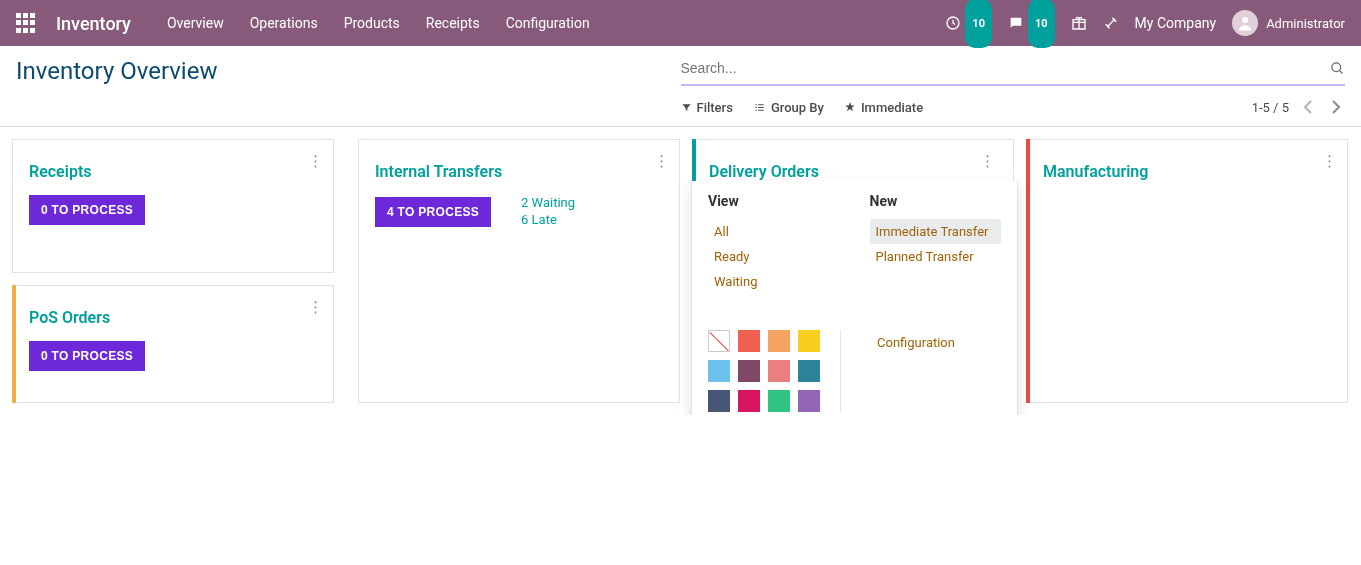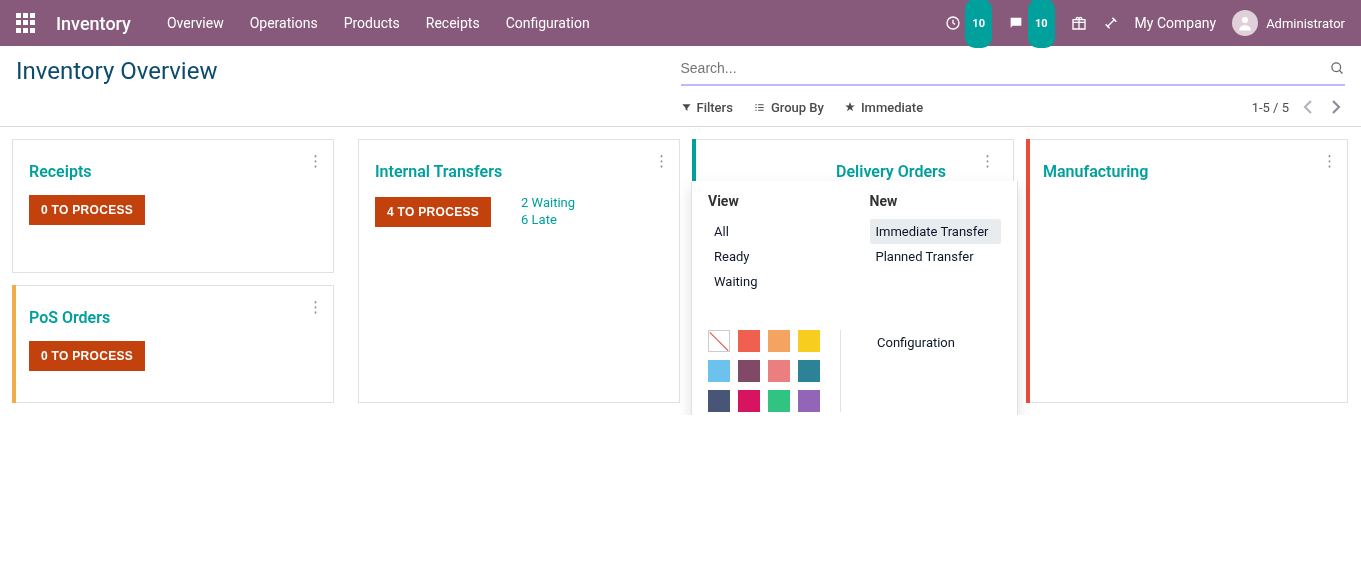--- a/index.html
+++ b/index.html
@@ -30,30 +30,30 @@
 .pager { margin-left: auto; display: flex; align-items: center; gap: 10px; }
 .pager-arrow { color: #aab; cursor: pointer; font-size: 16px; padding: 2px 4px; }
 .pager-arrow.active { color: #6c757d; }
 .divider { border-top: 1px solid #d8d8d8; }
 .kanban { padding: 12px; display: flex; flex-wrap: wrap; gap: 12px; align-content: flex-start; }
 .card { width: 322px; min-height: 134px; border: 1px solid #dee2e6; background: #fff; position: relative; padding: 22px 16px; }
 .card.small { min-height: 118px; }
 .card-strip { position: absolute; left: -1px; top: -1px; bottom: -1px; width: 4px; }
 .card-title { font-size: 16px; font-weight: 600; color: #00a09d; margin-bottom: 14px; cursor: pointer; }
 .card-menu { position: absolute; top: 12px; right: 10px; color: #888; cursor: pointer; font-size: 15px; }
-.btn-process { background: #c2410c; color: #fff; border: none; padding: 8px 12px; font-size: 12px; font-weight: 700; letter-spacing: 0.3px; cursor: pointer; }
+.btn-process { background: #6d28d9; color: #fff; border: none; padding: 8px 12px; font-size: 12px; font-weight: 700; letter-spacing: 0.3px; cursor: pointer; }
 .card-row { display: flex; align-items: center; gap: 30px; }
 .status-links { font-size: 13px; }
 .status-links a { display: block; color: #00a09d; text-decoration: none; margin-bottom: 2px; cursor: pointer; }
 .col1 { display: flex; flex-direction: column; gap: 12px; width: 334px; }
 .dropdown { position: absolute; top: 42px; left: -1px; width: 327px; background: #fff; border: 1px solid #dee2e6; border-top: none; box-shadow: 0 6px 14px rgba(0,0,0,.12); z-index: 10; padding: 12px 16px 16px; }
 .dd-columns { display: flex; gap: 30px; }
 .dd-col { flex: 1; }
 .dd-heading { font-weight: 700; margin-bottom: 10px; font-size: 14px; color: #333; }
-.dd-item { padding: 5px 6px; font-size: 13px; color: #0f172a; cursor: pointer; border-radius: 2px; }
+.dd-item { padding: 5px 6px; font-size: 13px; color: #a16207; cursor: pointer; border-radius: 2px; }
 .dd-item.hl { background: #e9ecef; }
 .color-grid { display: grid; grid-template-columns: repeat(4, 22px); gap: 8px; }
 .color-swatch { width: 22px; height: 22px; cursor: pointer; }
 .color-swatch.none { background: #fff; border: 1px solid #ccc; position: relative; overflow: hidden; }
 .color-swatch.none::after { content: ""; position: absolute; left: -3px; right: -3px; top: 50%; border-top: 1px solid #e74c3c; transform: rotate(45deg); }
 .dd-lower { display: flex; gap: 30px; margin-top: 18px; padding-top: 18px; }
 .dd-lower .left { border-right: 1px solid #e3e3e3; padding-right: 20px; }
 svg { display: block; }
 </style>
 </head>
@@ -184,21 +184,21 @@
     <div class="card-row">
       <button class="btn-process">4 TO PROCESS</button>
       <div class="status-links">
         <a>2 Waiting</a>
         <a>6 Late</a>
       </div>
     </div>
   </div>
 
   <div style="position:relative; width:322px;">
-    <div class="card" style="min-height:44px; border-bottom:4px solid #4d7c0f; position:relative; z-index:5; width:270px; border-right:none;text-align:right;">
+    <div class="card" style="min-height:44px; border-bottom:4px solid #4d7c0f; position:relative; z-index:5; width:270px; border-right:none;">
       <div class="card-strip" style="background:#00a09d"></div>
       <div class="card-title" style="margin-bottom:0">Delivery Orders</div>
     </div>
     <div style="position:absolute; top:0; right:0; width:52px; height:44px; border:1px solid #dee2e6; border-left:none; display:flex; align-items:center; justify-content:center;">
       <span style="color:#888; cursor:pointer; font-size:15px;">⋮</span>
     </div>
 
     <div class="dropdown">
       <div class="dd-columns">
         <div class="dd-col">

